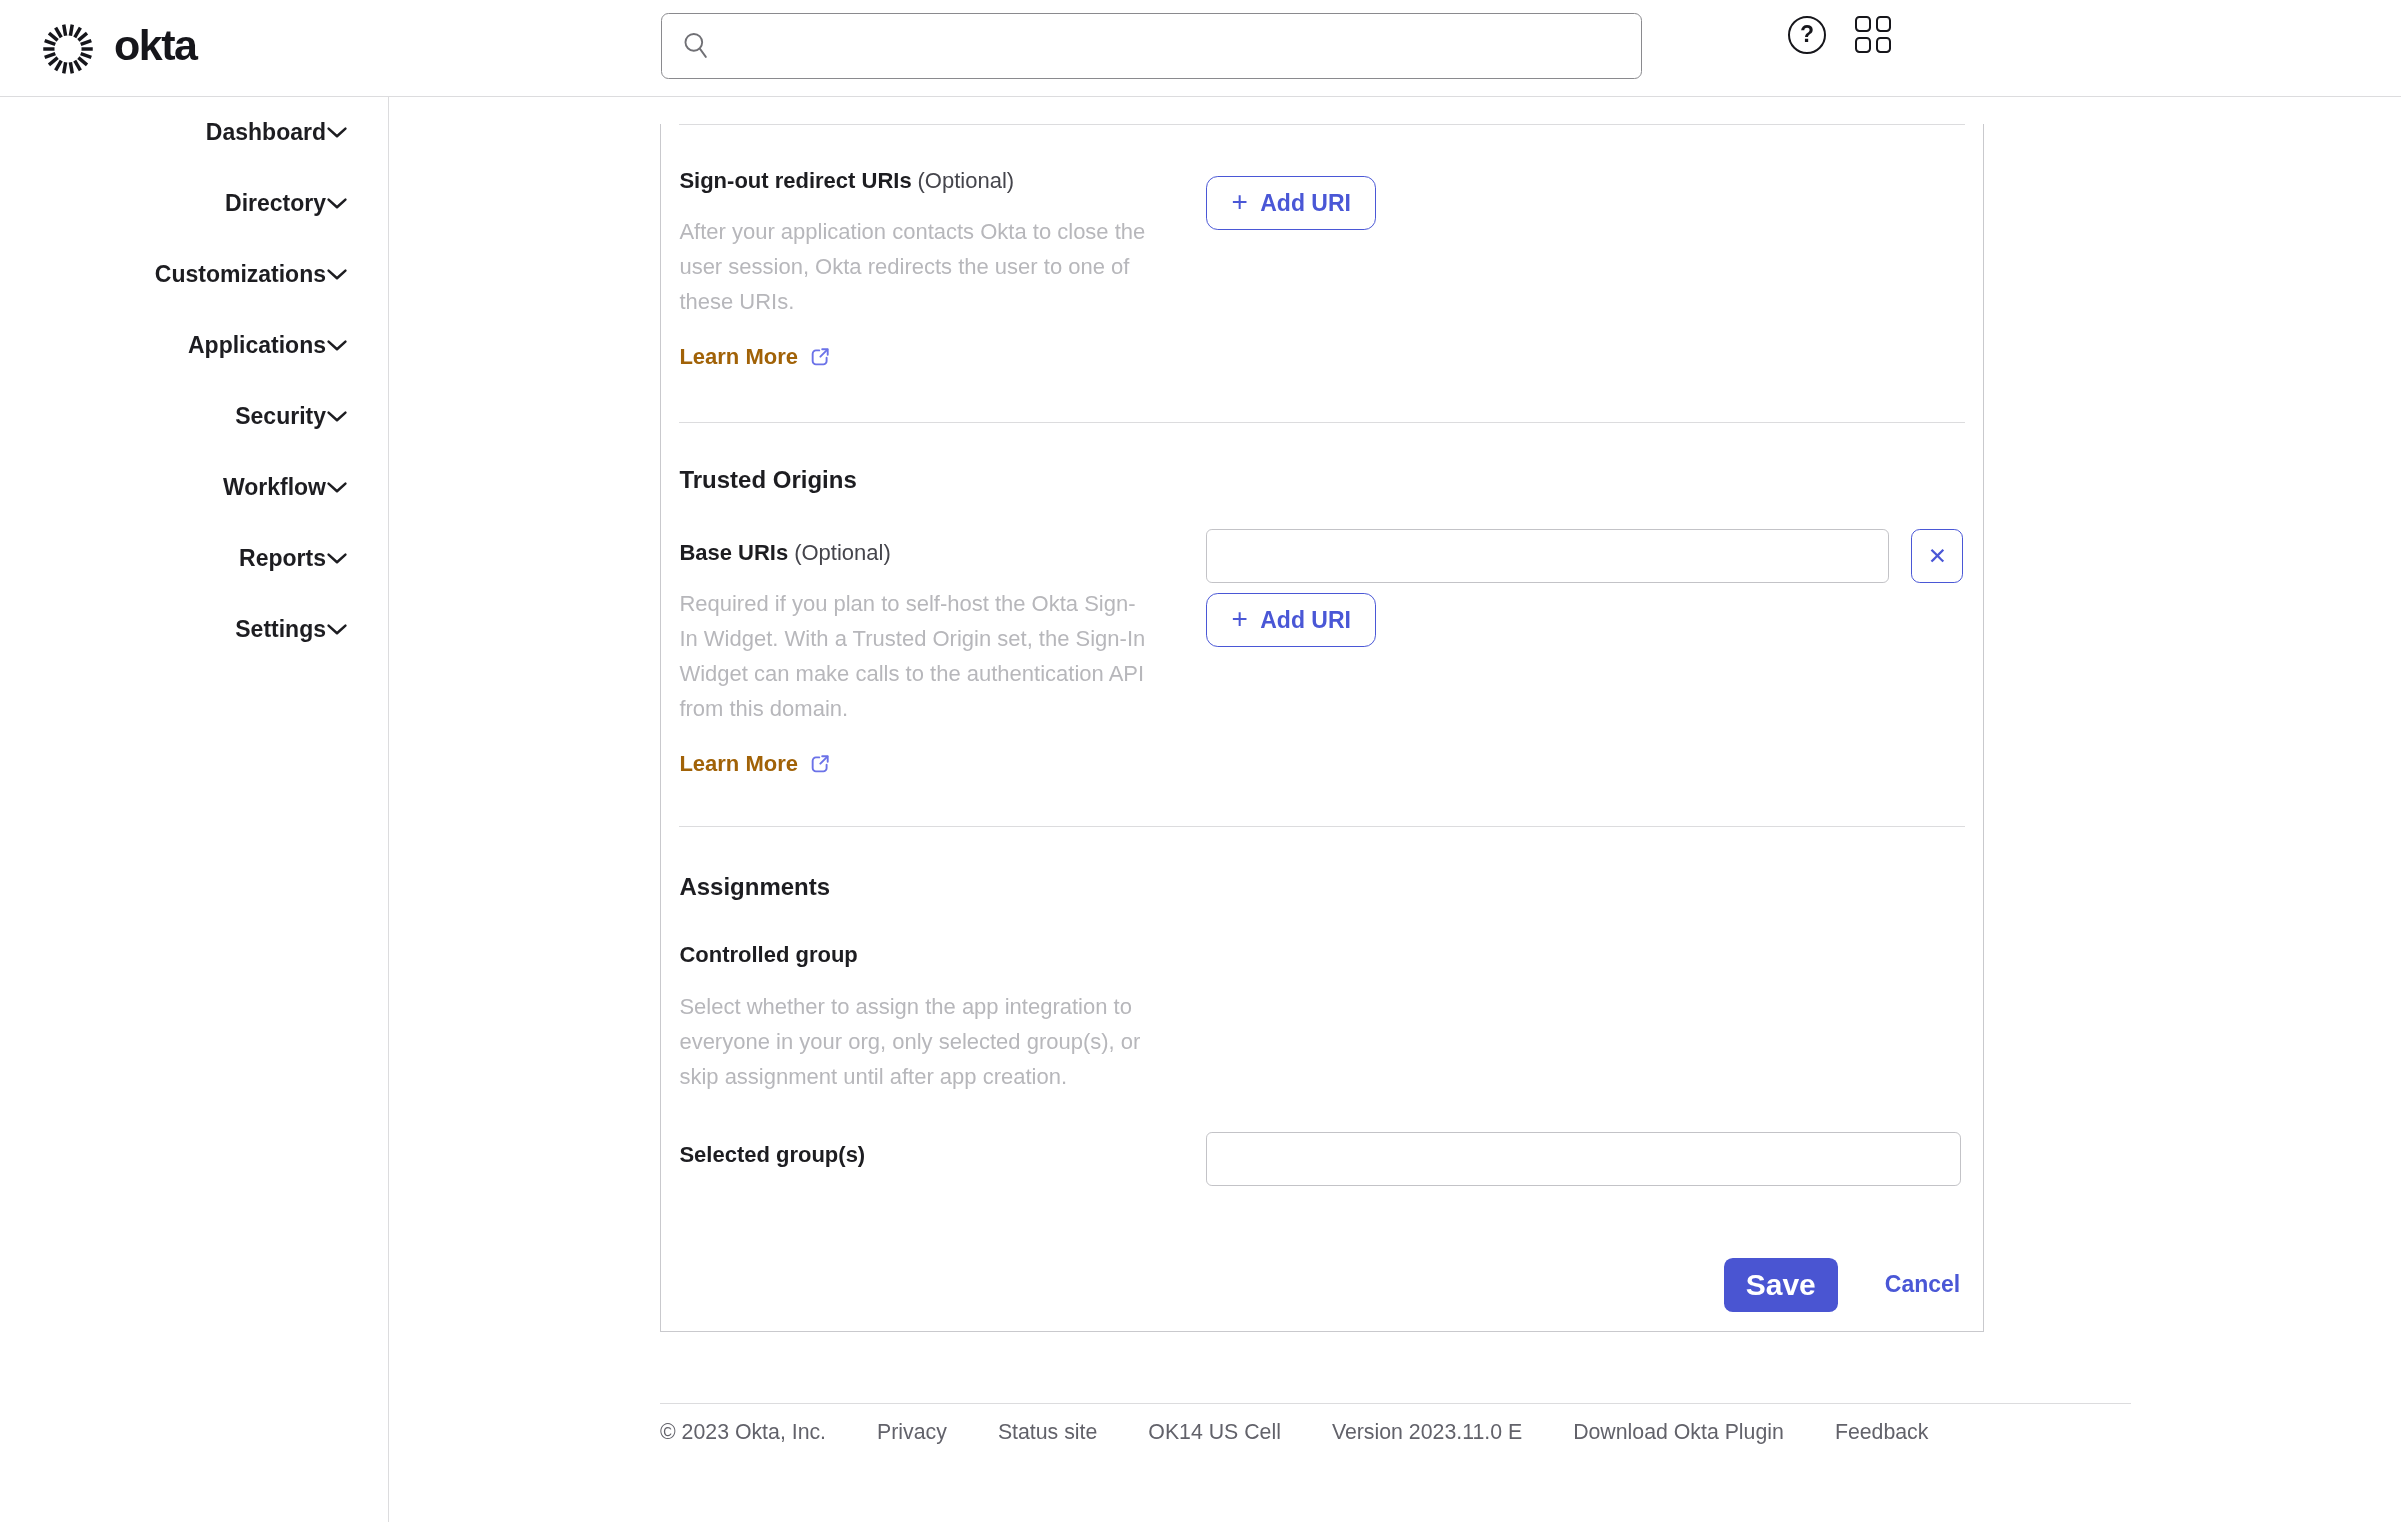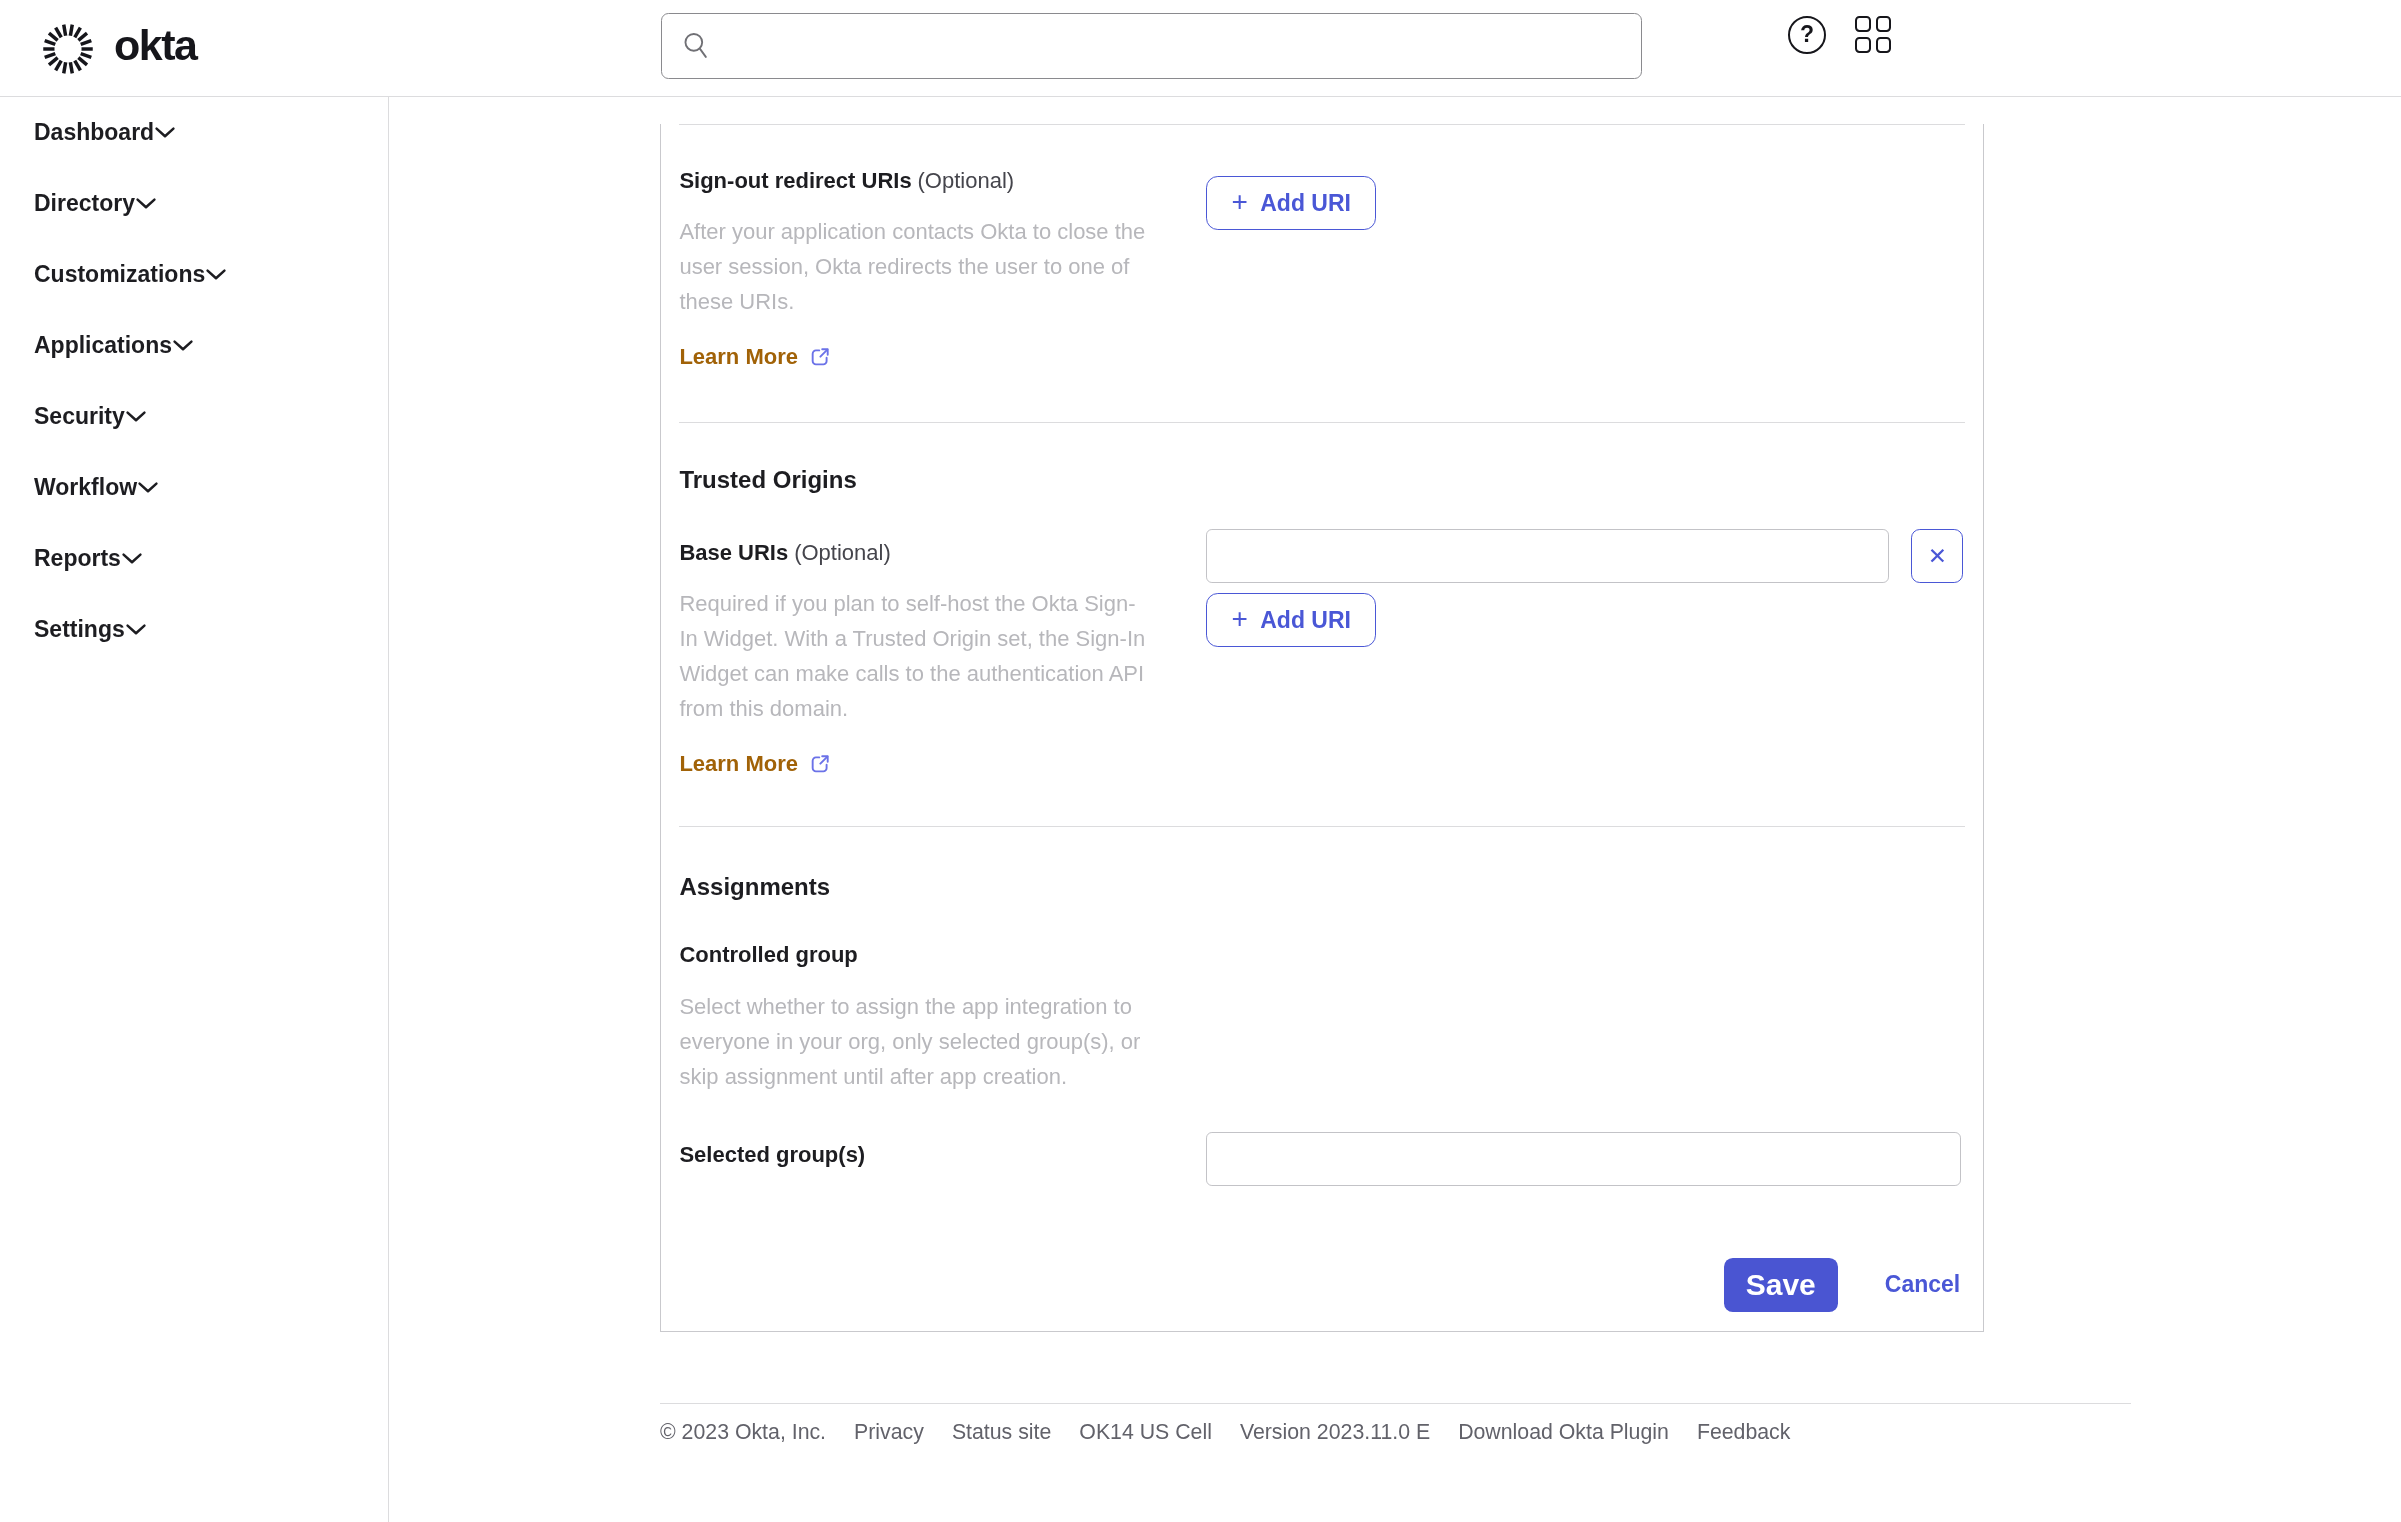--- a/index.html
+++ b/index.html
@@ -24,21 +24,21 @@
   .search input::placeholder{color:var(--placeholder_gray)}
   .search-glyph{margin:0 13.2px 0 17.7px;flex-shrink:0}
   .header-icons{position:absolute;left:1788px;top:15.5px;display:flex;align-items:center;gap:29px}
   .icon-btn{background:#fff;border:none;padding:0;cursor:pointer}
   .help-circle{width:38px;height:38px;border:2.6px solid #16161b;border-radius:50%;display:flex;align-items:center;justify-content:center;font-size:23px;font-weight:700;color:#16161b;line-height:1}
   .appswitch{display:grid;grid-template-columns:15.5px 15.5px;grid-template-rows:15.5px 15.5px;gap:5.2px}
   .appswitch .sq{width:15.5px;height:15.5px;border:2.6px solid #16161b;border-radius:4.4px}
   
   .page{display:flex;min-height:1426px}
   .sidebar{width:389px;flex-shrink:0;border-right:1.5px solid var(--divider)}
-  .nav-item{height:71px;padding:0 40px 0 34px;display:flex;align-items:center;justify-content:flex-start;font-size:23px;font-weight:700;color:var(--text_dark);cursor:pointer}
+  .nav-item{height:71px;padding:0 40px 0 34px;display:flex;align-items:center;justify-content:flex-end;font-size:23px;font-weight:700;color:var(--text_dark);cursor:pointer}
   .main{flex:1}
   
   .card{margin-left:271px;width:1324px;background:#fff;border:1.5px solid var(--card_border);border-top:none;padding:0 18.4px}
   .rule{border:none;border-top:1.5px solid var(--divider);margin:0}
   .rule-top{margin-top:26.5px}
   .sec-row{display:flex;align-items:flex-start}
   .col-left{width:527px;flex-shrink:0;padding-right:56px}
   .col-right{flex:1}
   .field-label{font-size:22px;line-height:32px;color:var(--text_dark)}
   .field-label .b{font-weight:700}
@@ -65,21 +65,21 @@
   .radio.checked{border:none;background:var(--radio_fill);box-shadow:0 0 0 5.2px rgba(99,108,232,.5)}
   .radio.checked::after{content:'';position:absolute;left:50%;top:50%;width:9.6px;height:9.6px;border-radius:50%;background:#fff;transform:translate(-50%,-50%)}
   .radio-label{font-size:22px;color:var(--text_dark)}
   .row-groups{margin-top:38px}
   .row-groups .field-label{margin-top:7.4px}
   .row-groups .text-input{width:755px}
   .actions{display:flex;justify-content:flex-end;align-items:center;margin-top:72px;padding-bottom:19px}
   .save-btn{height:54px;padding:0 22px;background:var(--save_fill);color:#fff;border:none;border-radius:8.8px;font-size:30px;font-weight:700;font-family:inherit;cursor:pointer}
   .cancel-link{margin-left:47px;margin-right:4.4px;color:var(--primary_blue);font-size:23px;font-weight:700;text-decoration:none;cursor:pointer}
   
-  footer{margin-left:271px;width:1471px;margin-top:71px;border-top:1.5px solid var(--divider);padding-top:16px;display:flex;align-items:center;gap:28px;font-size:21.3px;color:var(--footer_gray);white-space:nowrap}
+  footer{margin-left:271px;width:1471px;margin-top:71px;border-top:1.5px solid var(--divider);padding-top:16px;display:flex;align-items:center;gap:51px;font-size:21.3px;color:var(--footer_gray);white-space:nowrap}
   footer .f-item{cursor:default}
   footer .f-item.link{cursor:pointer}
 </style>
 </head>
 <body>
 
 <header>
   <a class="brand">
     <svg width="54" height="54" viewBox="0 0 48 48">
       <g stroke="#16161b" stroke-width="3.1" fill="none">

